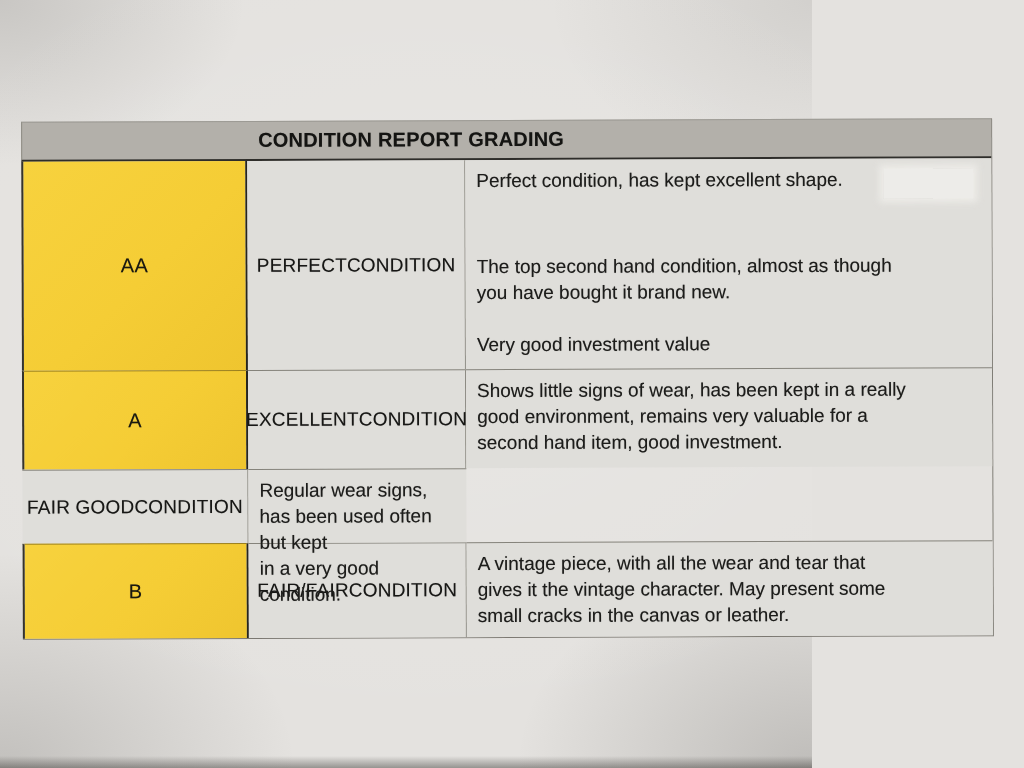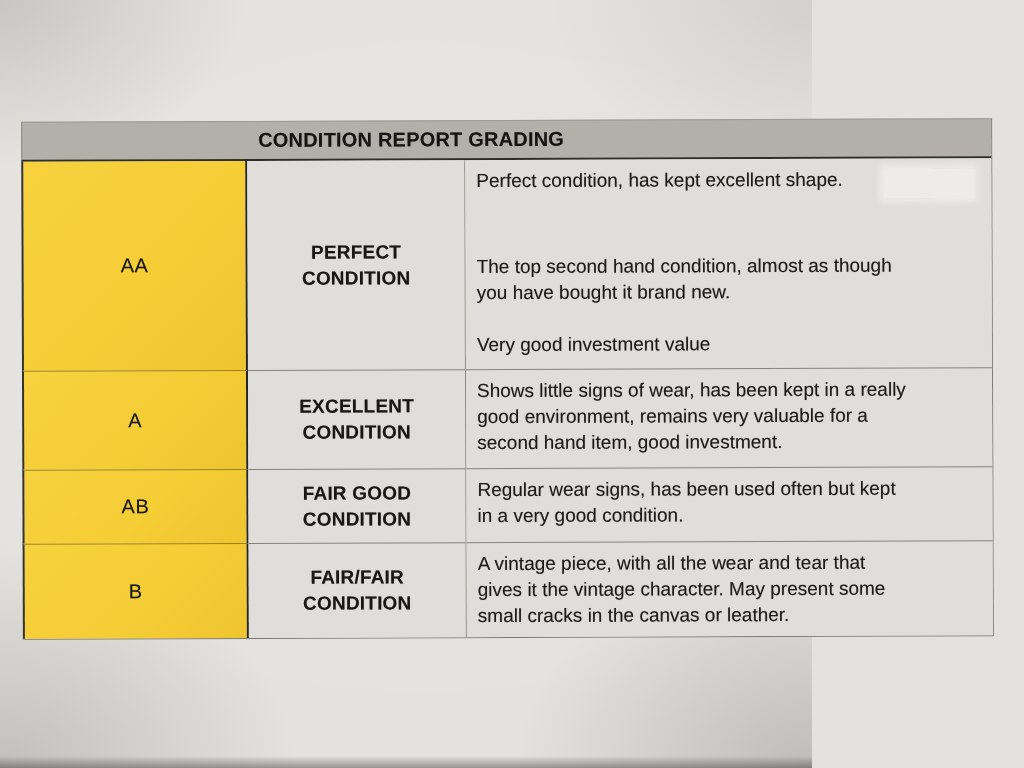--- a/index.html
+++ b/index.html
@@ -48,23 +48,23 @@
   .row + .row .grade{border-top:1px solid rgba(85,70,15,0.55);}
   .grade{
     background:linear-gradient(135deg, #f7d23e 0%, var(--grade-yellow,#f5cd35) 55%, #efc52f 100%);
     border-left:2px solid #35332c;
     border-right:2px solid #26251f;
     display:flex;align-items:center;justify-content:center;
     font-weight:normal;font-size:20px;letter-spacing:0.5px;color:#19180f;
   }
   .label{
     border-right:1px solid #8d8b83;
-    display:flex;flex-direction:column;align-items:center;justify-content:center;
+    display:flex;flex-direction:row;align-items:center;justify-content:center;
     text-align:center;
-    font-weight:bold;font-size:19px;line-height:26px;letter-spacing:0.2px;
+    font-weight:normal;font-size:19px;line-height:26px;letter-spacing:0.2px;
     color:#171715;
   }
   .desc{
     position:relative;
     padding:8px 14px 6px 11px;
     font-size:19px;line-height:26px;
     color:#1c1c1a;
   }
   .desc p{margin:0;}
   .gap-lg{margin-top:60px !important;}
@@ -121,23 +121,20 @@
       <div class="cell desc">
         <p>
           <span class="ln">Shows little signs of wear, has been kept in a really</span>
           <span class="ln">good environment, remains very valuable for a</span>
           <span class="ln">second hand item, good investment.</span>
         </p>
       </div>
     </div>
 
     <div class="row r2">
-      <div class="cell grade">
-        <span>AB</span>
-      </div>
       <div class="cell label">
         <span>FAIR GOOD</span>
         <span>CONDITION</span>
       </div>
       <div class="cell desc">
         <p>
           <span class="ln">Regular wear signs, has been used often but kept</span>
           <span class="ln">in a very good condition.</span>
         </p>
       </div>

